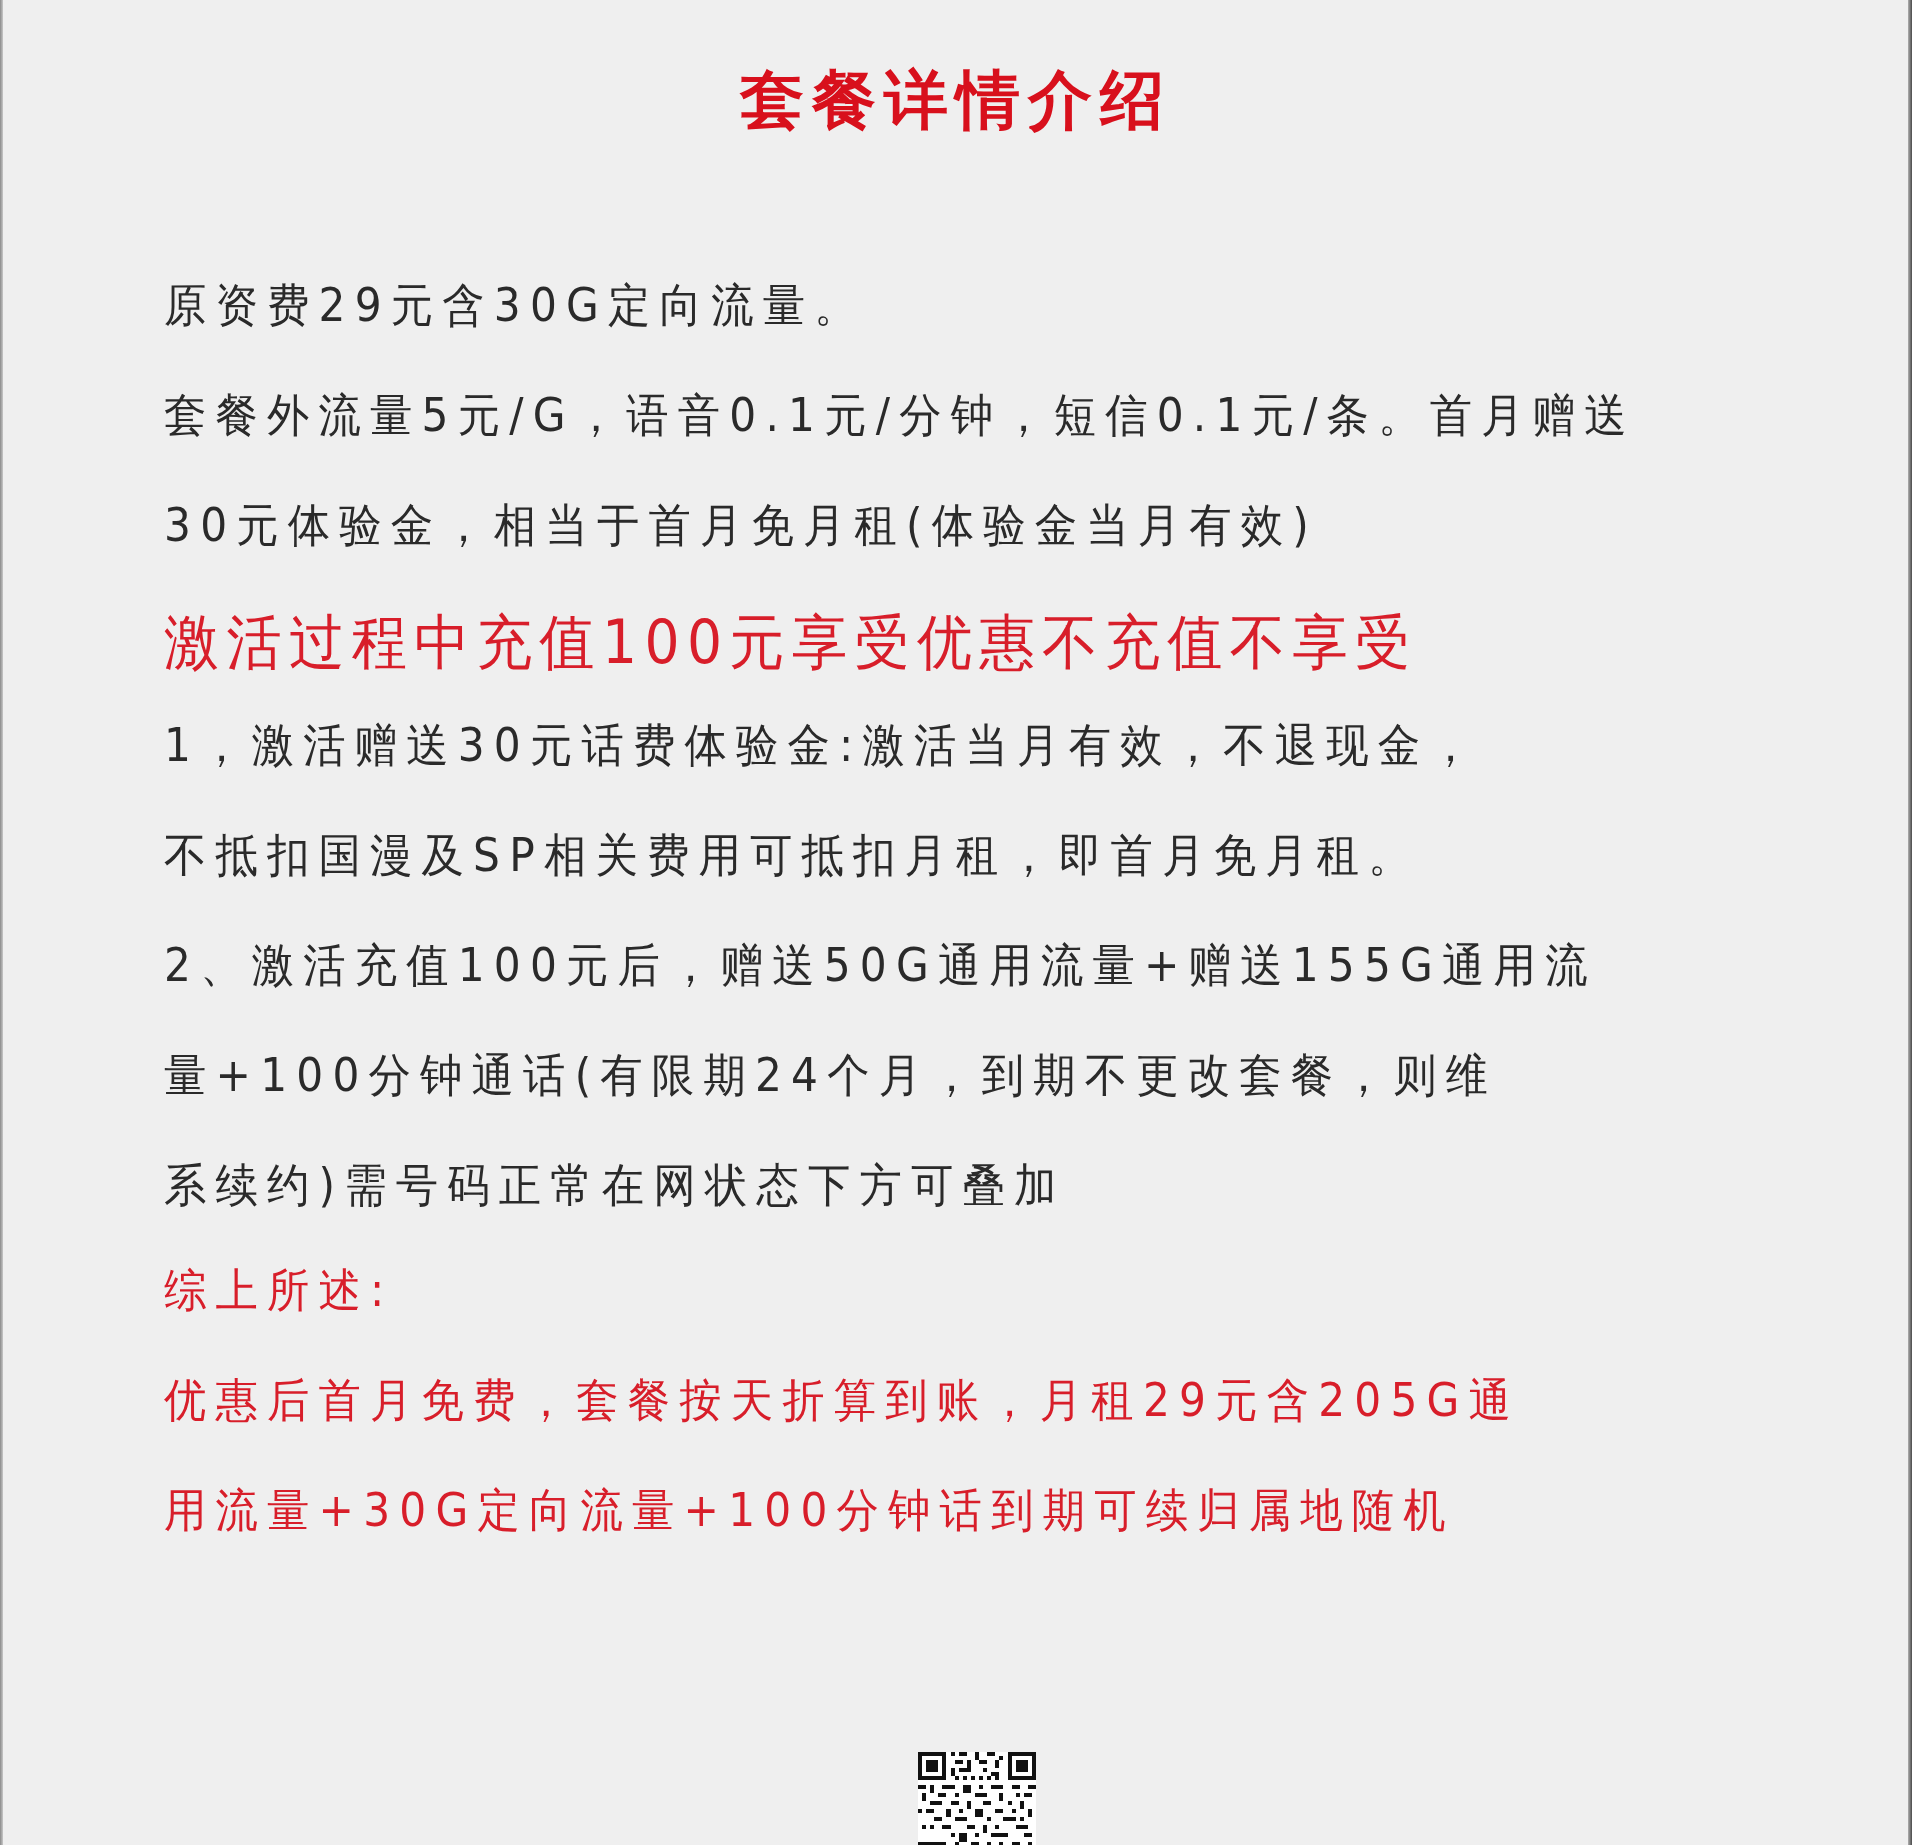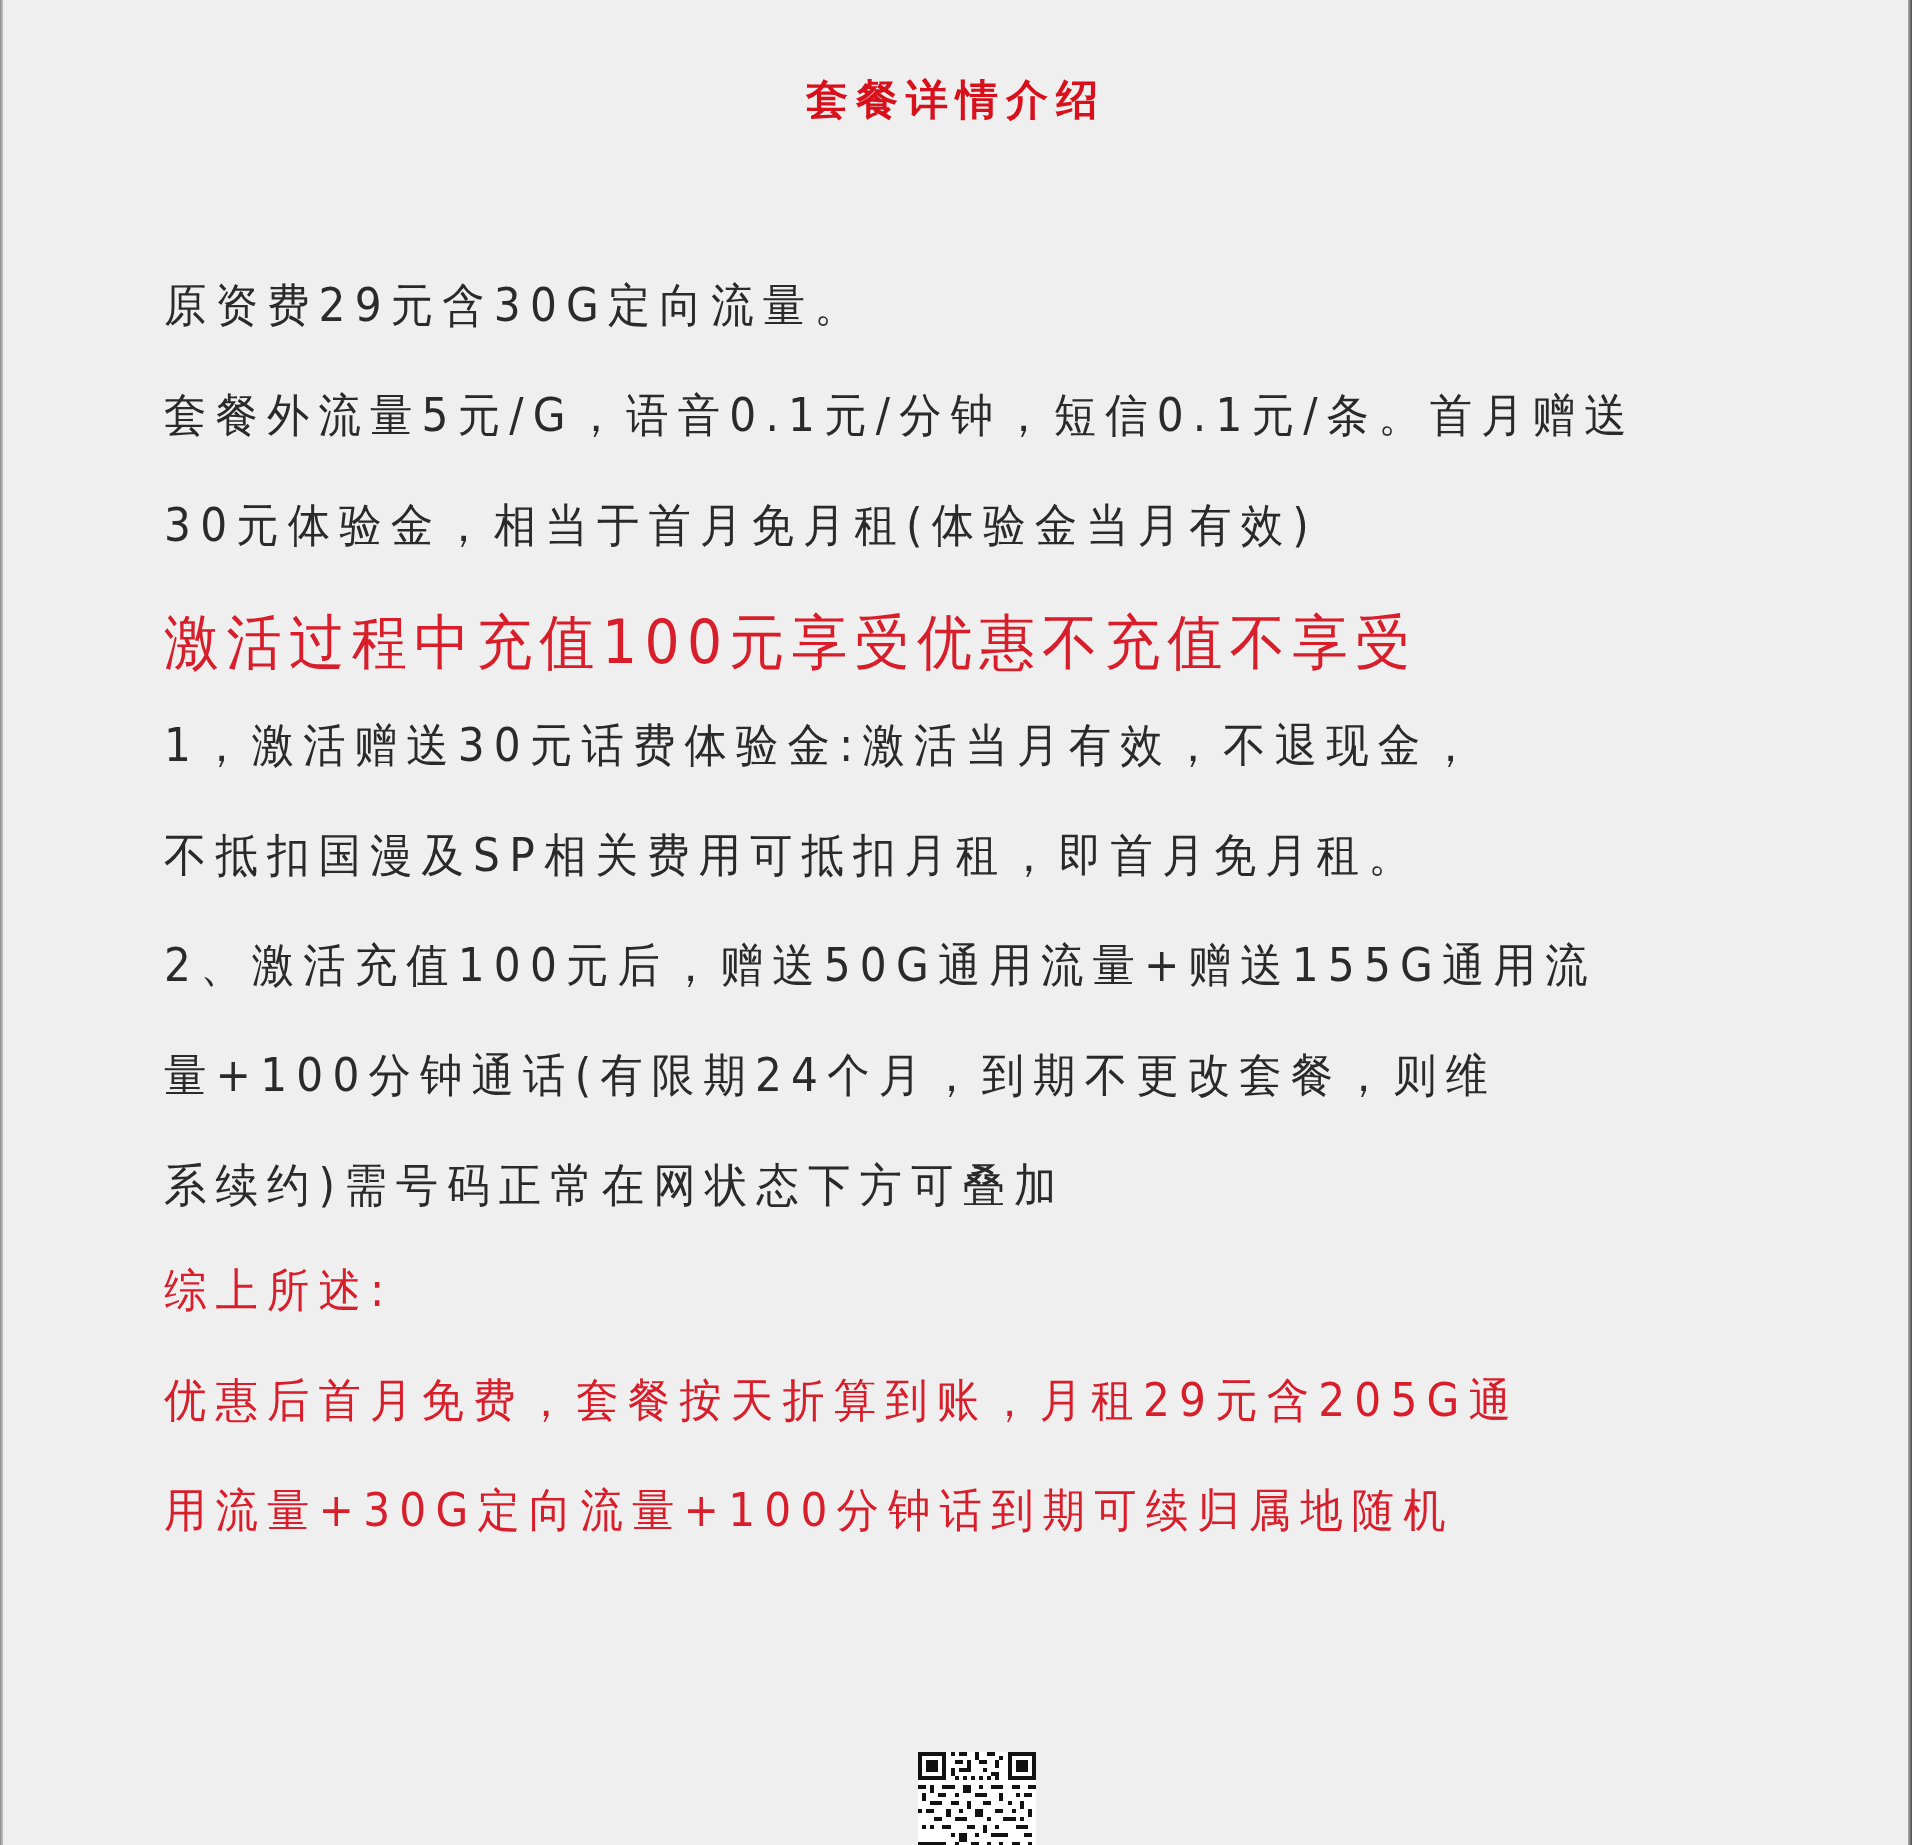--- a/index.html
+++ b/index.html
@@ -28,21 +28,21 @@
     }
     .title {
       position: absolute;
       left: 0;
       width: 1912px;
       top: 52px;
       text-align: center;
       color: #d8101c;
       font-family: "DejaVu Serif", "Liberation Serif", serif;
       font-weight: bold;
-      font-size: 42px;
+      font-size: 64px;
       letter-spacing: 8px;
       line-height: 96px;
     }
     .line {
       position: absolute;
       left: 164px;
       white-space: nowrap;
       font-family: "DejaVu Sans", "Liberation Sans", sans-serif;
       color: #2a2a2a;
       font-size: 46px;

